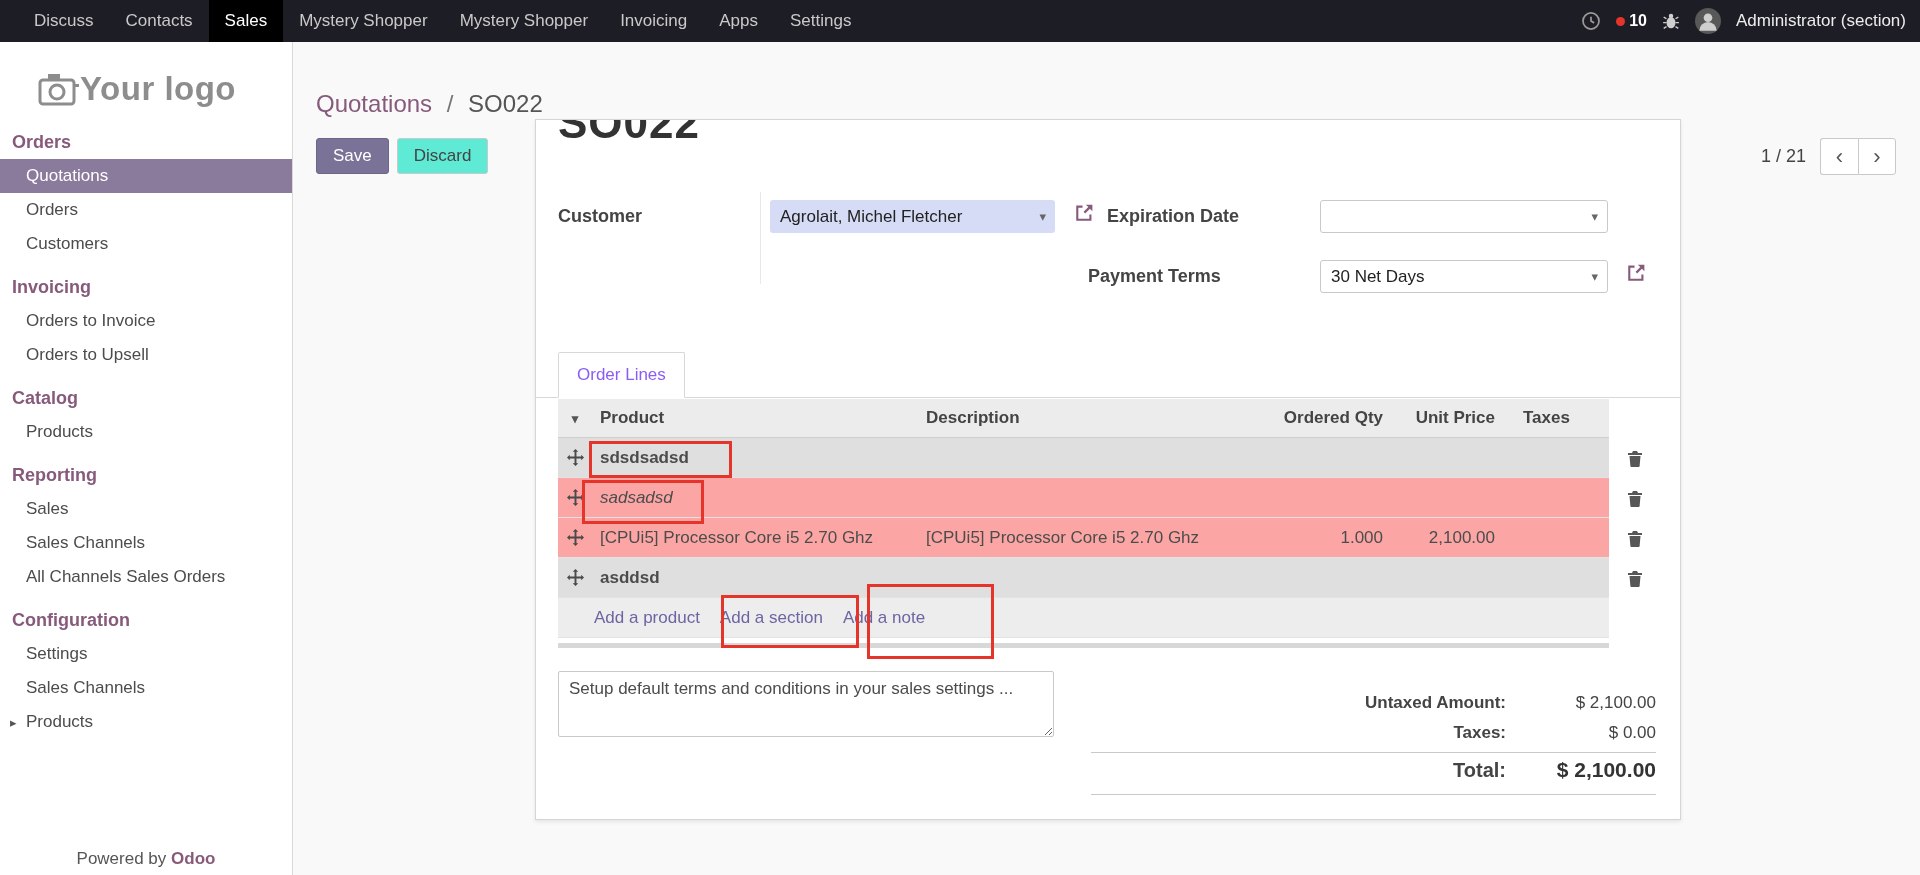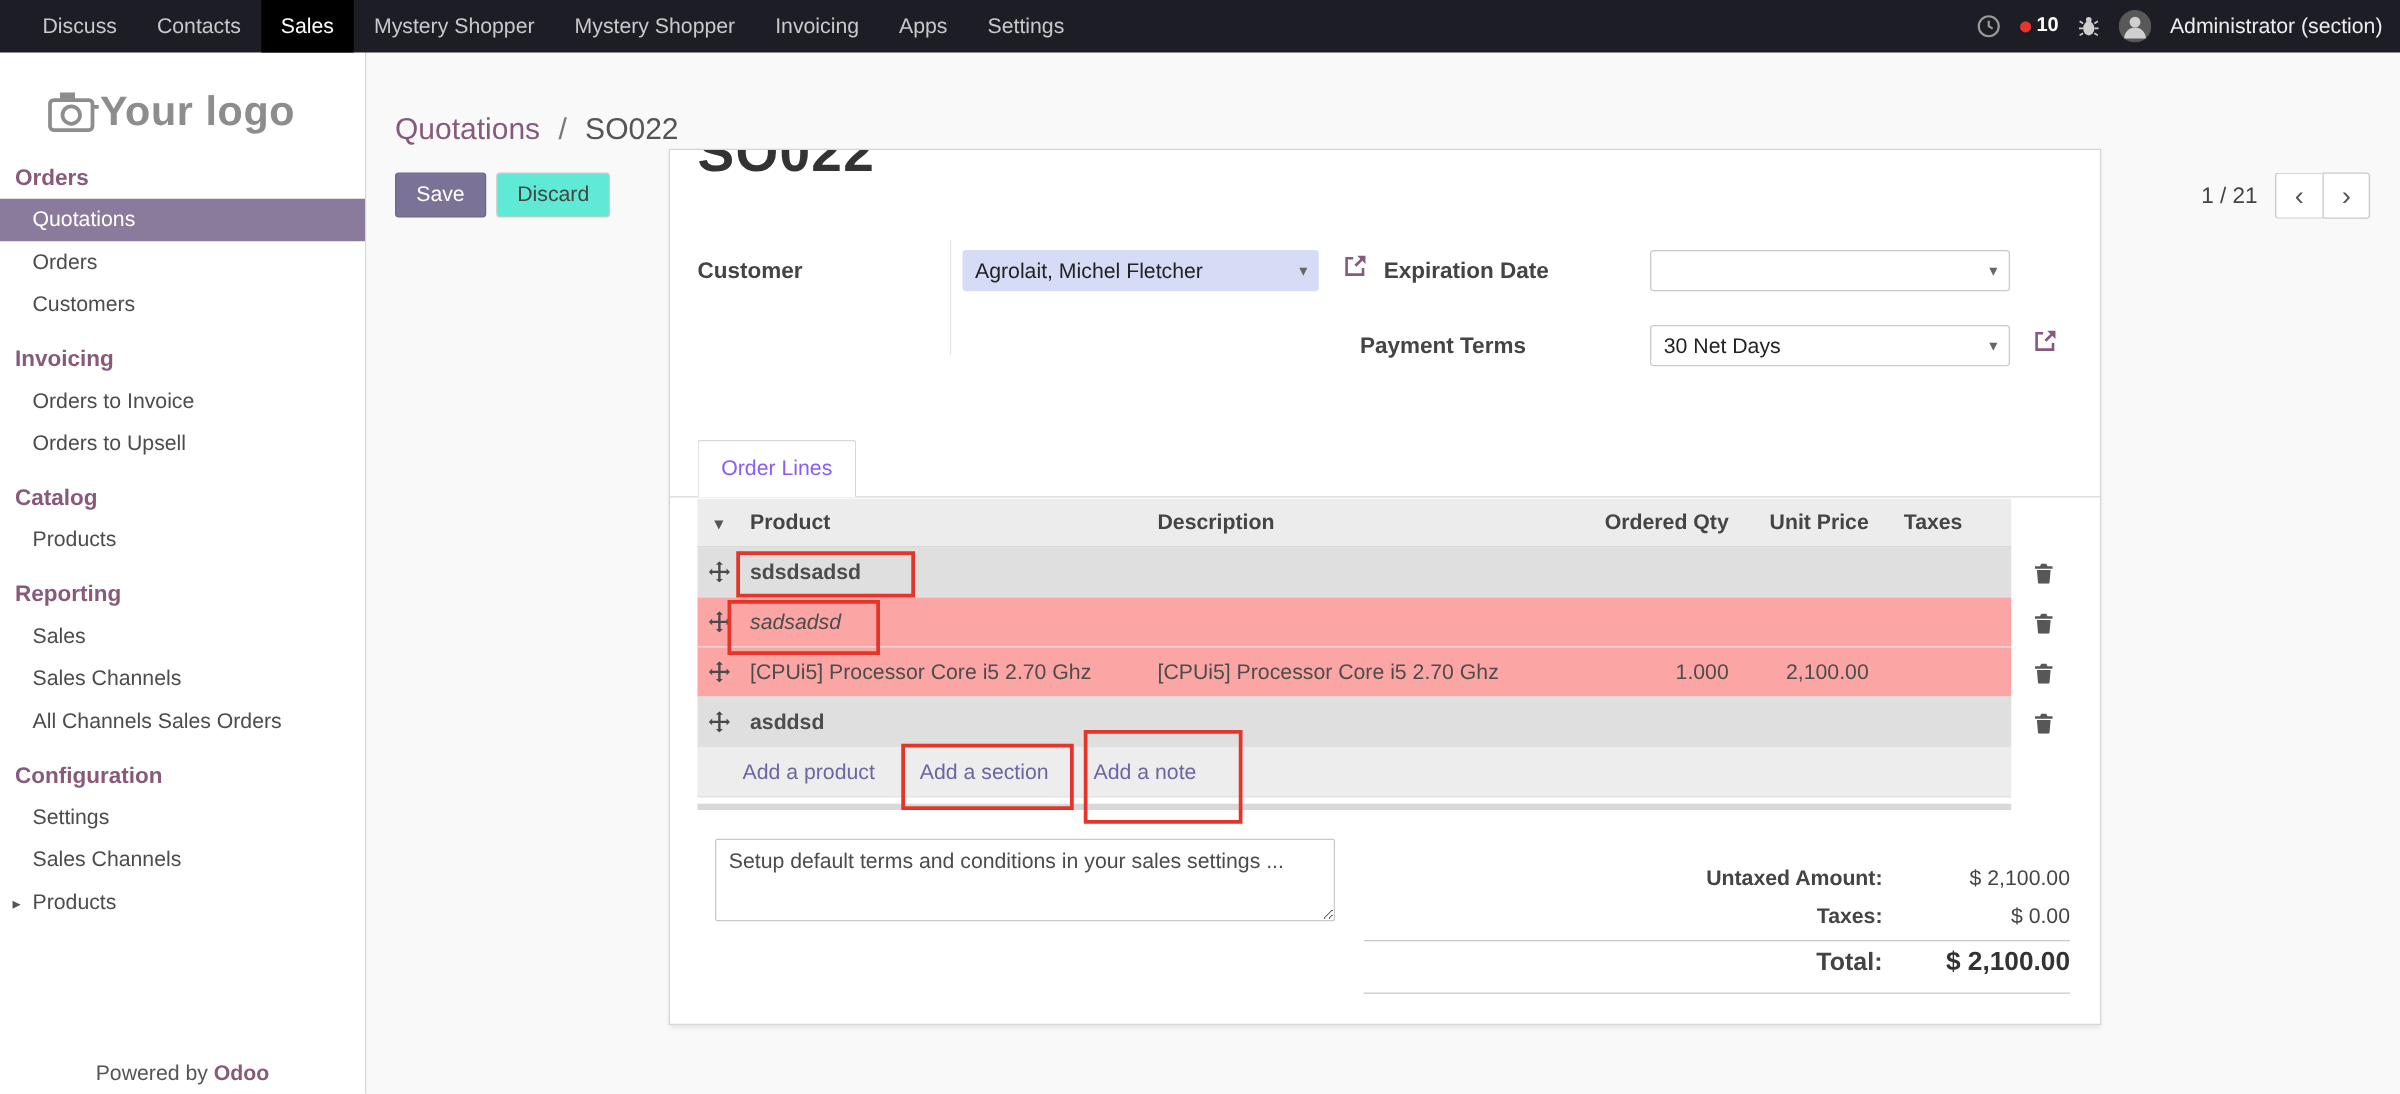--- a/index.html
+++ b/index.html
@@ -88,26 +88,26 @@
   .c-prod{width:326px;padding-left:8px}
   .c-desc{width:330px;padding-left:8px}
   .c-qty{width:143px;text-align:right;padding-right:8px}
   .c-price{width:112px;text-align:right;padding-right:8px}
   .c-tax{width:106px;padding-left:20px}
   .c-span{flex:1;padding-left:8px}
   .c-trash{width:51px;display:flex;justify-content:center;align-items:center;cursor:pointer}
   .trow.section .row-main{background:#dfdfdf;font-weight:bold}
   .trow.note .row-main{font-style:italic}
   .tfoot .row-main{background:#ededed}
-  .add-links{display:flex;gap:36px;padding-left:36px;align-items:center}
+  .add-links{display:flex;gap:20px;padding-left:36px;align-items:center}
   .add-links span{color:#6b66a3;cursor:pointer}
   .hscroll{width:1051px;height:5px;background:#d8d8d8;margin-top:5px}
 
   
-  .terms{position:absolute;left:36px;top:551px;width:496px;height:66px;border:1px solid #c9c9c9;
+  .terms{position:absolute;left:22px;top:551px;width:496px;height:66px;border:1px solid #c9c9c9;
     font-family:inherit;font-size:17px;color:#4c4c4c;padding:6px 10px;resize:both;background:#fff;
     line-height:1.3;border-radius:2px}
   .totals{position:absolute;top:568px;right:24px;width:565px;font-size:17px;color:#444}
   .t-row{display:flex;justify-content:space-between;align-items:baseline;padding:5px 0}
   .t-label{font-weight:bold;text-align:right;flex:1}
   .t-value{width:150px;text-align:right}
   .t-sep{border-top:1px solid #c9c9c9;margin-top:4px}
   .t-total .t-label{font-size:20px}
   .t-total .t-value{font-size:21px;font-weight:bold;color:#333}
   .t-bottom{border-top:1px solid #c9c9c9;margin-top:7px}

